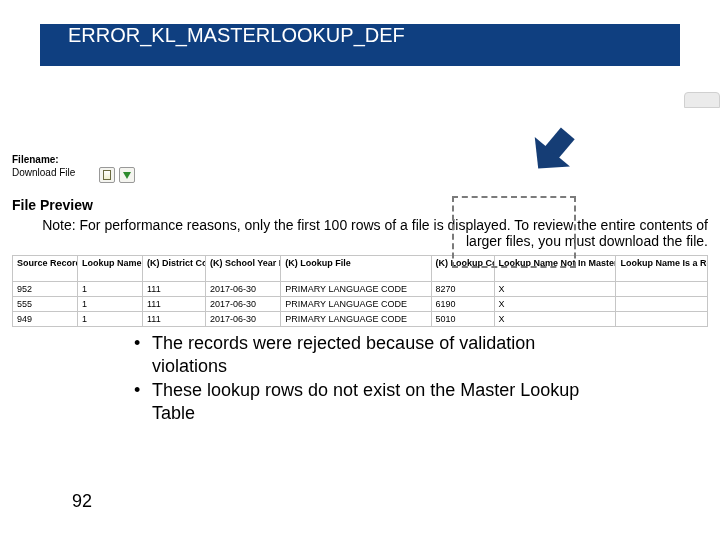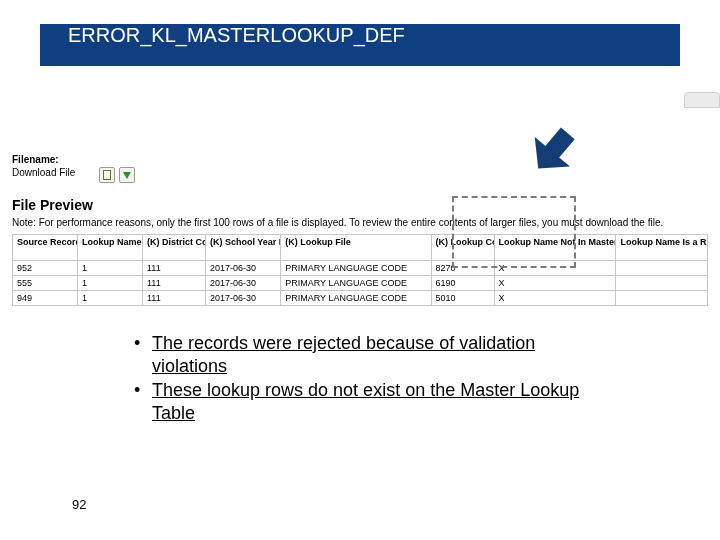--- a/index.html
+++ b/index.html
@@ -43,21 +43,21 @@
   }
   .sheet-glyph {
     width:8px;height:10px;border:1px solid #6a6a40;background:linear-gradient(#fff,#f0f0d0);
   }
   .arrow-down-glyph {
     width:0;height:0;border-left:4px solid transparent;border-right:4px solid transparent;border-top:7px solid #2e8b2e;
   }
   .subsection {
     font-weight:bold; margin-top:14px; font-size:14px;
   }
-  .note { font-size:10px; margin-top:4px; }
+  .note { font-size:14px; margin-top:4px;text-align:right; }
 
   table.preview {
     border-collapse:collapse;
     width:100%;
     margin-top:6px;
     table-layout:fixed;
   }
   table.preview th, table.preview td {
     border:1px solid #c6c6c6;
     padding:2px 4px;
@@ -107,26 +107,26 @@
 
   .bullets {
     position:absolute;
     left:134px; top:330px; right:120px;
     font-size:18px;
     color:#000;
     line-height:1.25;
   }
   .bullets .item { display:flex; margin:2px 0; }
   .bullets .dot { width:18px; flex:0 0 18px; }
-  .bullets .txt { flex:1;text-decoration:underline; }
+  .bullets .txt { flex:1; }
 
   .pagenum {
     position:absolute;
     left:72px; bottom:28px;
-    font-size:13px;
+    font-size:18px;
   }
 </style>
 </head>
 <body>
 
 <div class="header-bar">
   <span class="title">ERROR_KL_MASTERLOOKUP_DEF</span>
 </div>
 
 <div class="edge-tab"></div>

